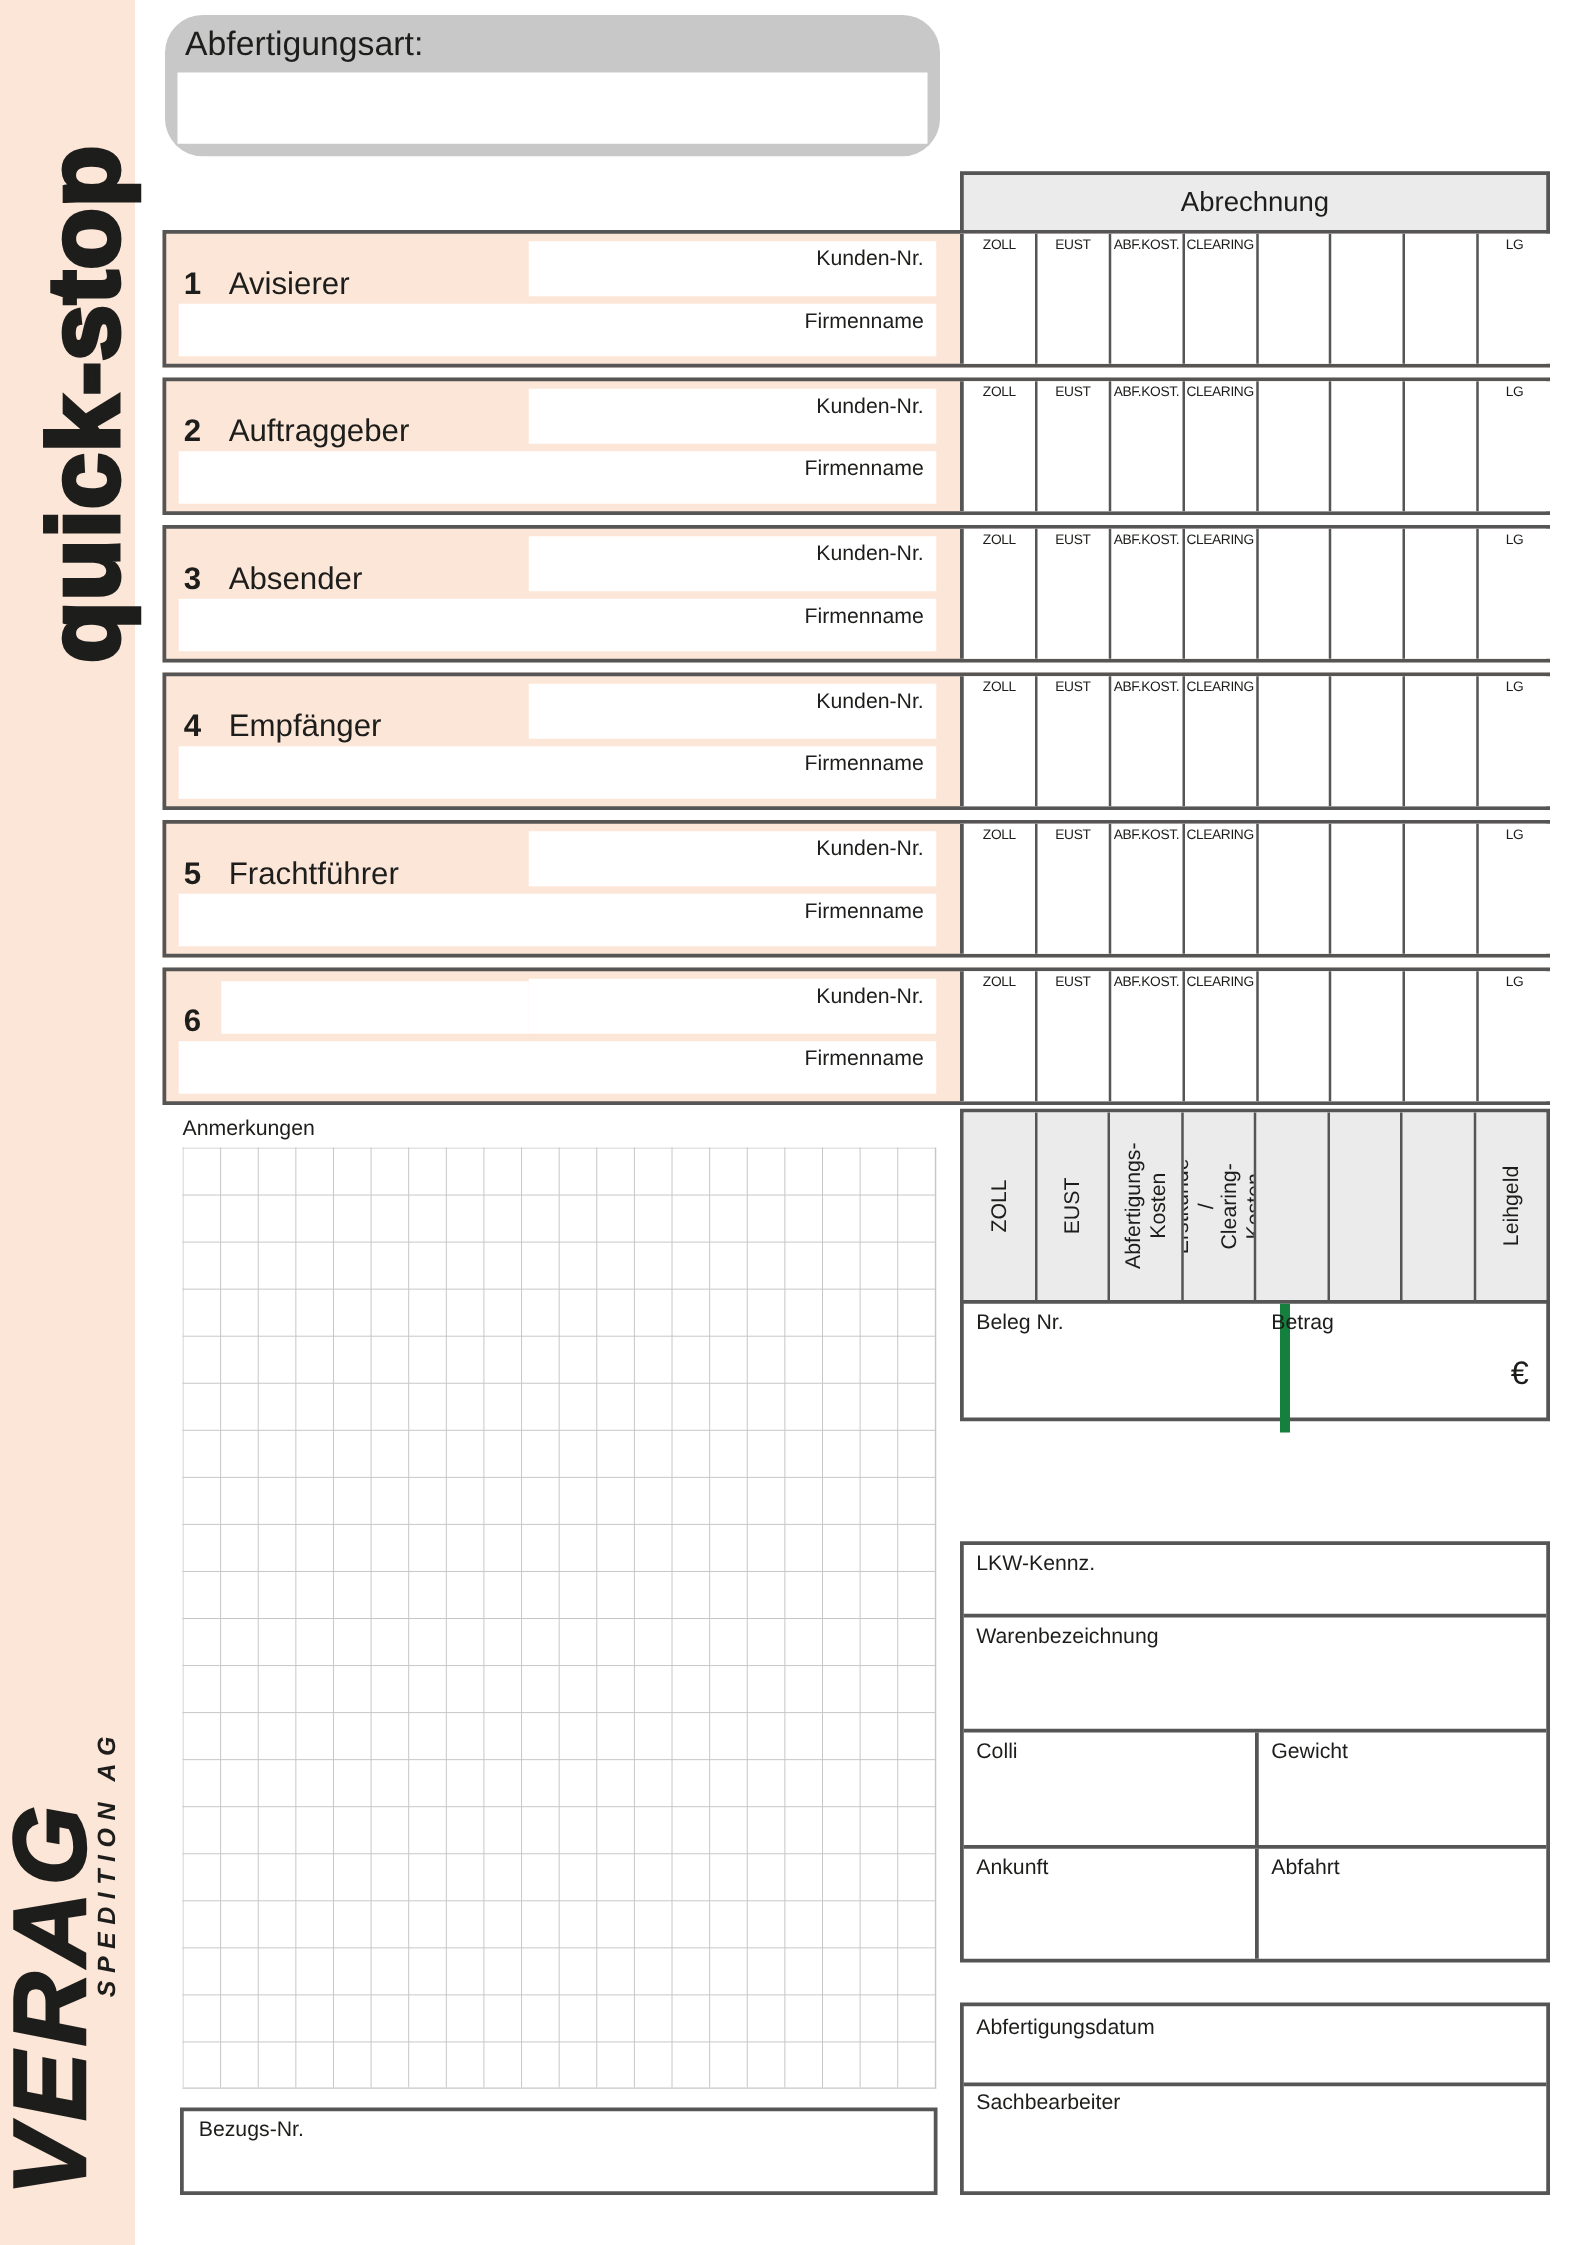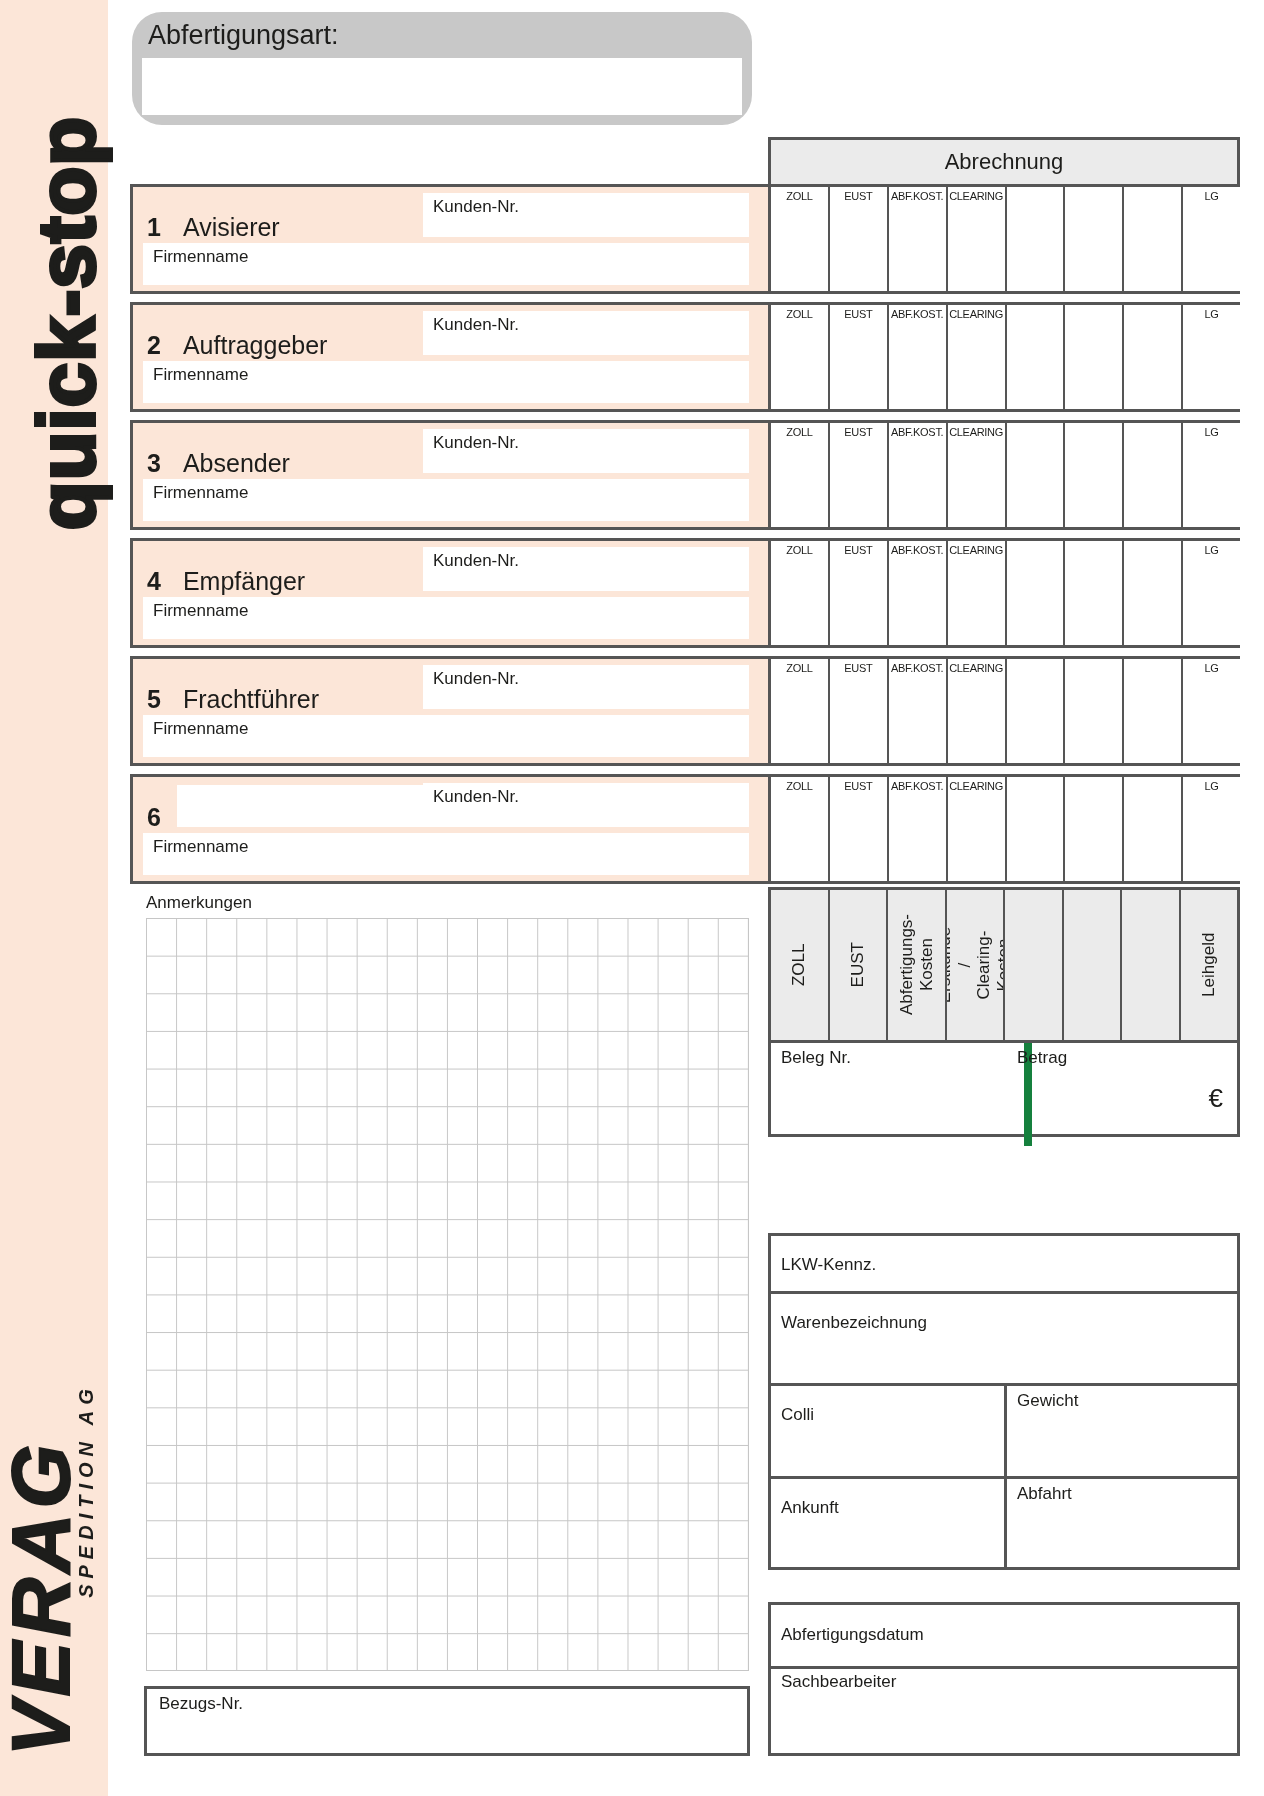--- a/index.html
+++ b/index.html
@@ -35,21 +35,21 @@
   
   #aviso-box{left:420px;top:130px;width:348px;height:54px;background:#fce6d8;}
   #aviso-input{left:8px;top:6px;width:318px;height:46px;}
 
   
   #abrechnung-header{left:768px;top:137px;width:472px;height:50px;background:#ebebeb;display:flex;align-items:center;justify-content:center;}
   #abrechnung-title{font-size:22px;}
 
   
   .band{left:130px;width:1110px;height:110px;border:3px solid #555555;background:#fce6d8;}
-  .sec-pane{position:absolute;left:0;top:0;width:503px;height:104px;}
+  .sec-pane{position:absolute;left:0;top:0;width:503px;height:104px;text-align:right;}
   .sec-head-text{position:absolute;left:14px;top:26px;font-size:25px;}
   .sec-num{font-weight:bold;margin-right:22px;}
   .kunden-field{left:290px;top:6px;width:326px;height:44px;}
   .firmen-field{left:10px;top:56px;width:606px;height:42px;}
   .sec6-name-input{left:44px;top:8px;width:246px;height:42px;background:#ffffff;}
   .cells-pane{position:absolute;left:635px;top:0;width:469px;height:104px;border-left:3px solid #555555;display:flex;background:#ffffff;}
   .cell{flex:1;border-left:2px solid #555555;text-align:center;padding-top:3px;font-size:11px;letter-spacing:-0.3px;overflow:hidden;}
   .cell:first-child{border-left:none;}
 
   
@@ -65,31 +65,31 @@
   #euro-sign{position:absolute;right:14px;top:40px;font-size:26px;}
 
   
   #anmerk-label{left:146px;top:894px;font-size:17px;}
   #anmerk-grid{left:146px;top:918px;width:603px;height:753px;
     background-image:linear-gradient(to right,#c6c6c6 1px,transparent 1px),linear-gradient(to bottom,#c6c6c6 1px,transparent 1px);
     background-size:30.1px 37.65px;border-right:1px solid #c6c6c6;border-bottom:1px solid #c6c6c6;}
 
   
   #shipment-box{left:768px;top:1233px;width:472px;height:337px;}
-  .ship-row{position:absolute;left:0;width:466px;box-sizing:border-box;padding:20px 10px;}
+  .ship-row{position:absolute;left:0;width:466px;box-sizing:border-box;padding:6px 10px;}
   #row-lkw{top:0;height:55px;}
   #row-waren{top:55px;height:92px;border-top:3px solid #555555;}
   #row-colli{top:147px;height:93px;border-top:3px solid #555555;}
   #row-ankunft{top:240px;height:91px;border-top:3px solid #555555;}
   .half-divider{position:absolute;left:233px;top:0;width:3px;height:100%;background:#555555;}
   .half-right-label{position:absolute;left:246px;top:6px;}
 
   
   #processing-box{left:768px;top:1602px;width:472px;height:154px;}
-  #row-abfdatum{position:absolute;left:0;top:0;width:466px;height:64px;border-bottom:3px solid #555555;padding:21px 10px;box-sizing:border-box;}
+  #row-abfdatum{position:absolute;left:0;top:0;width:466px;height:64px;border-bottom:3px solid #555555;padding:8px 10px;box-sizing:border-box;}
   #row-sachbearbeiter{position:absolute;left:0;top:64px;width:466px;height:84px;padding:4px 10px;box-sizing:border-box;}
 
   
   #bezugs-box{left:144px;top:1686px;width:606px;height:70px;padding:6px 12px;}
 </style>
 </head>
 <body>
 
 <div id="page">
 

